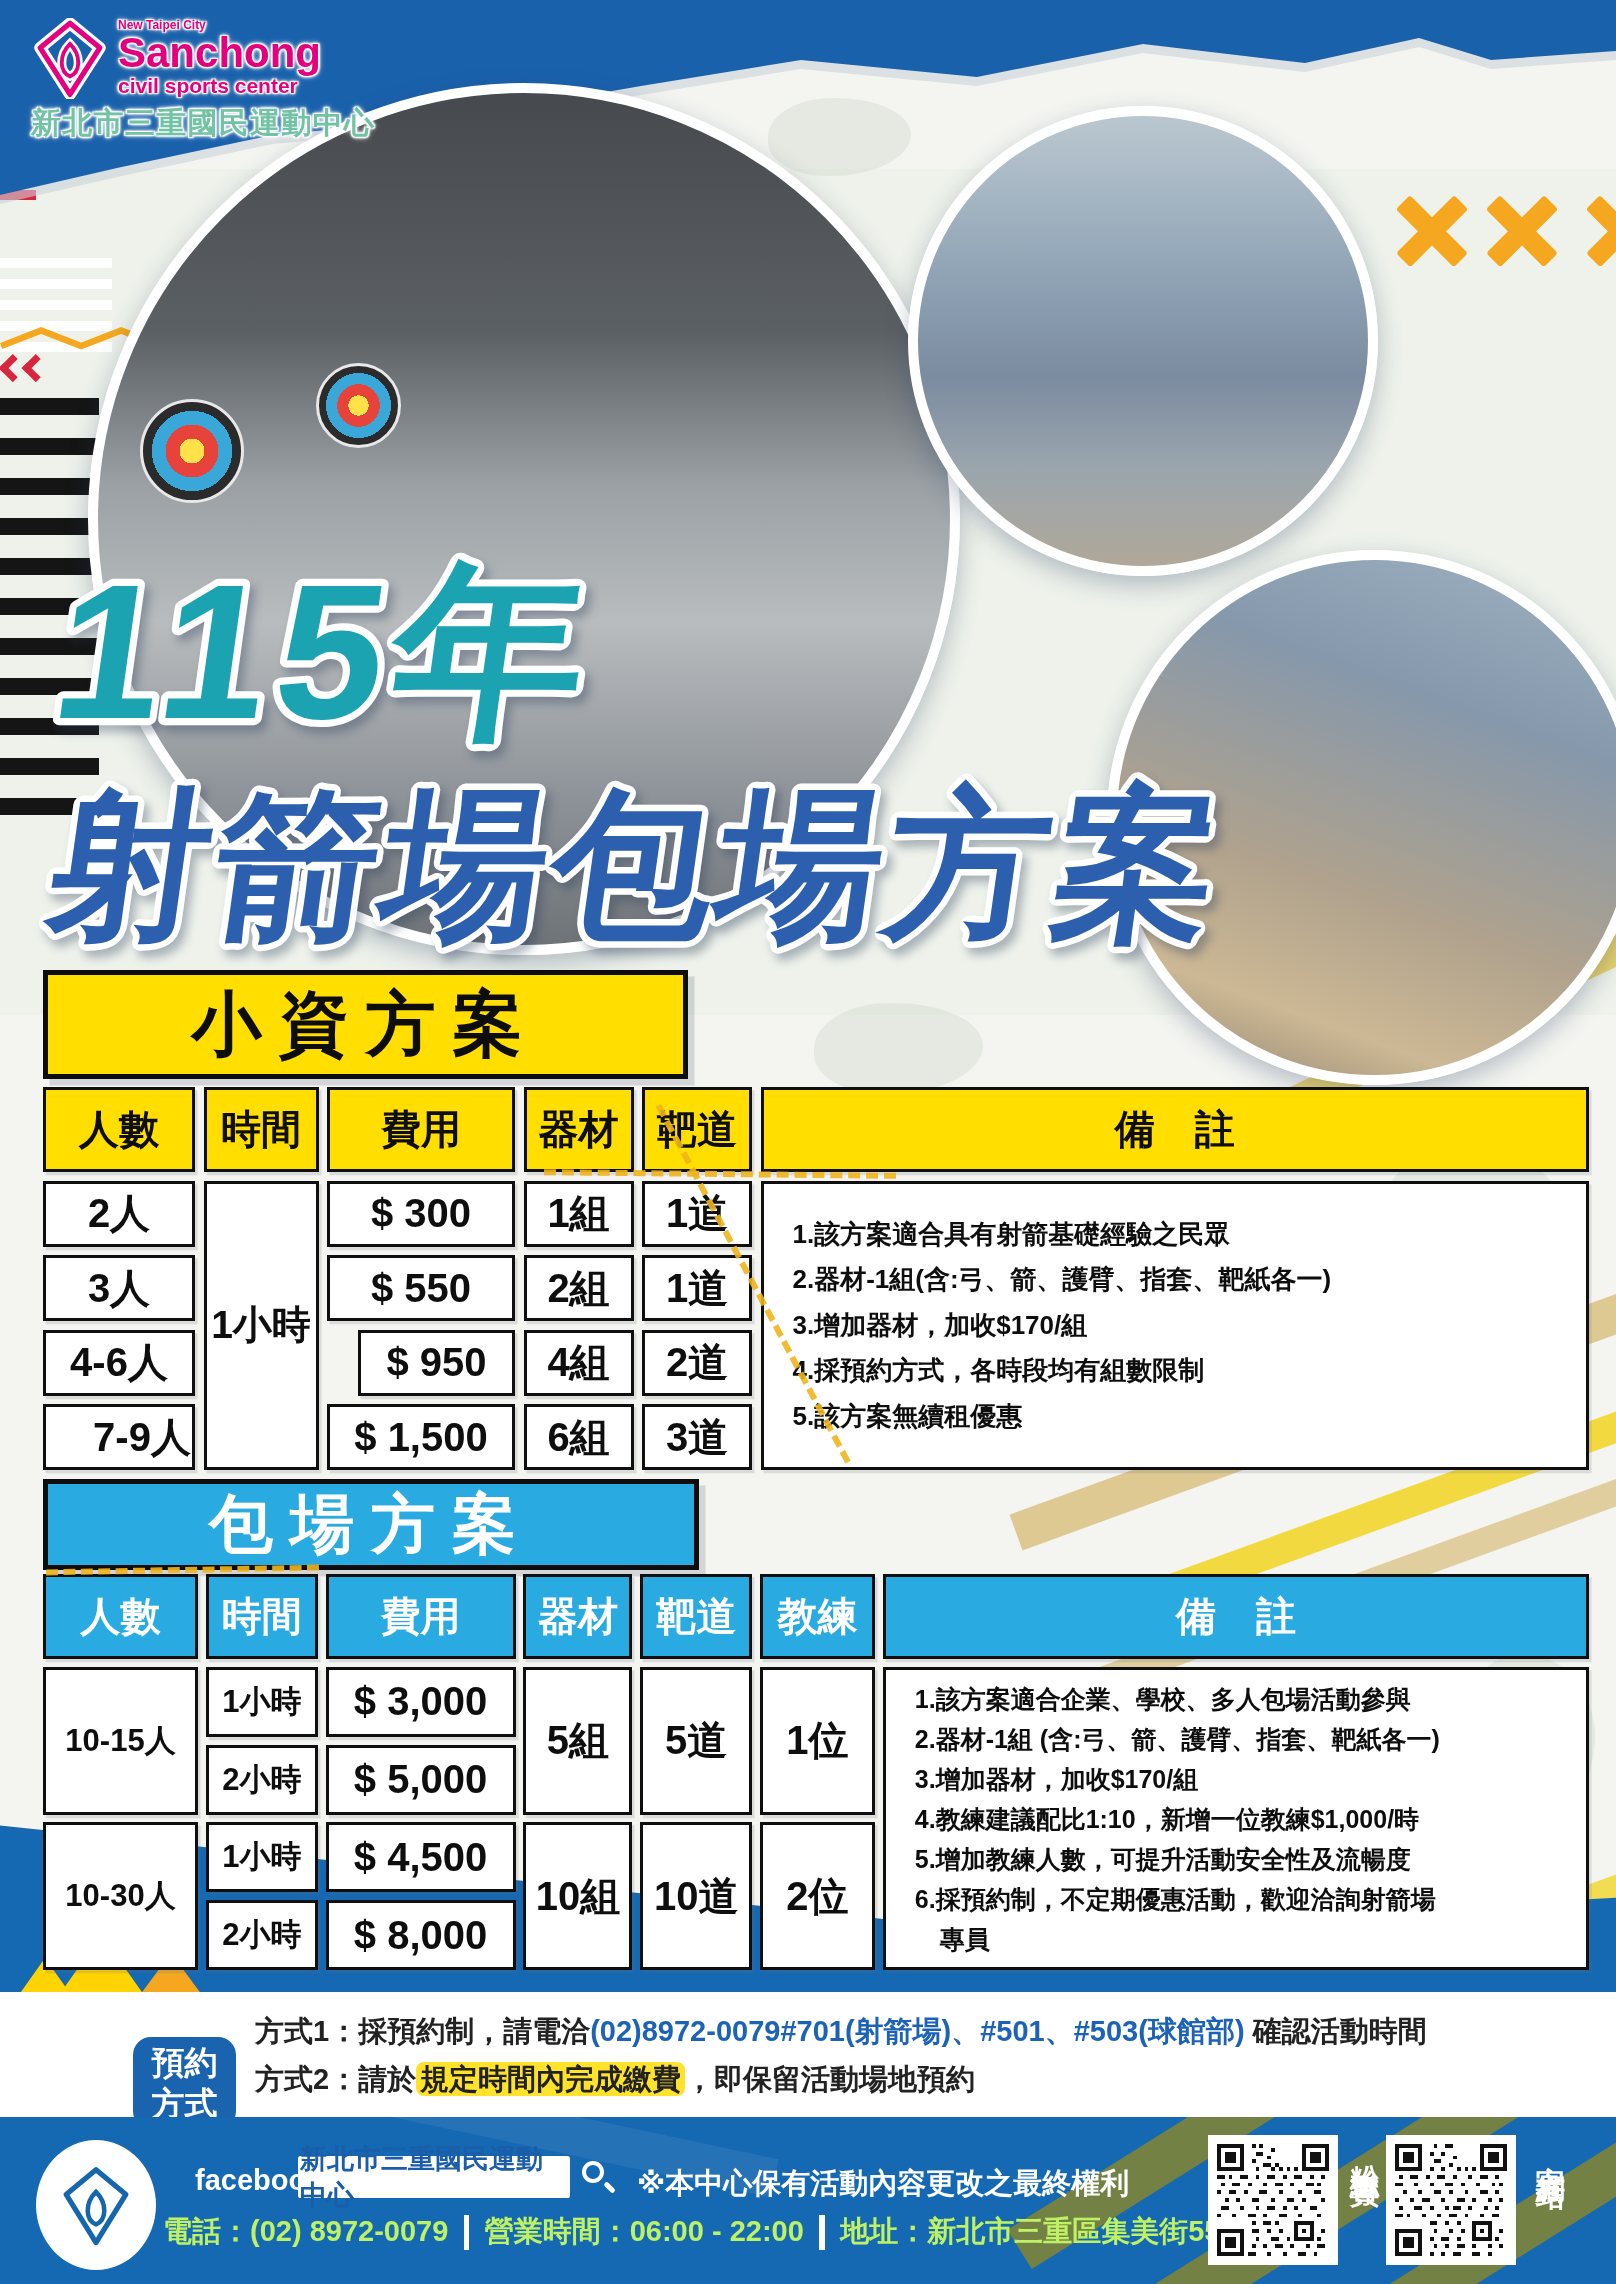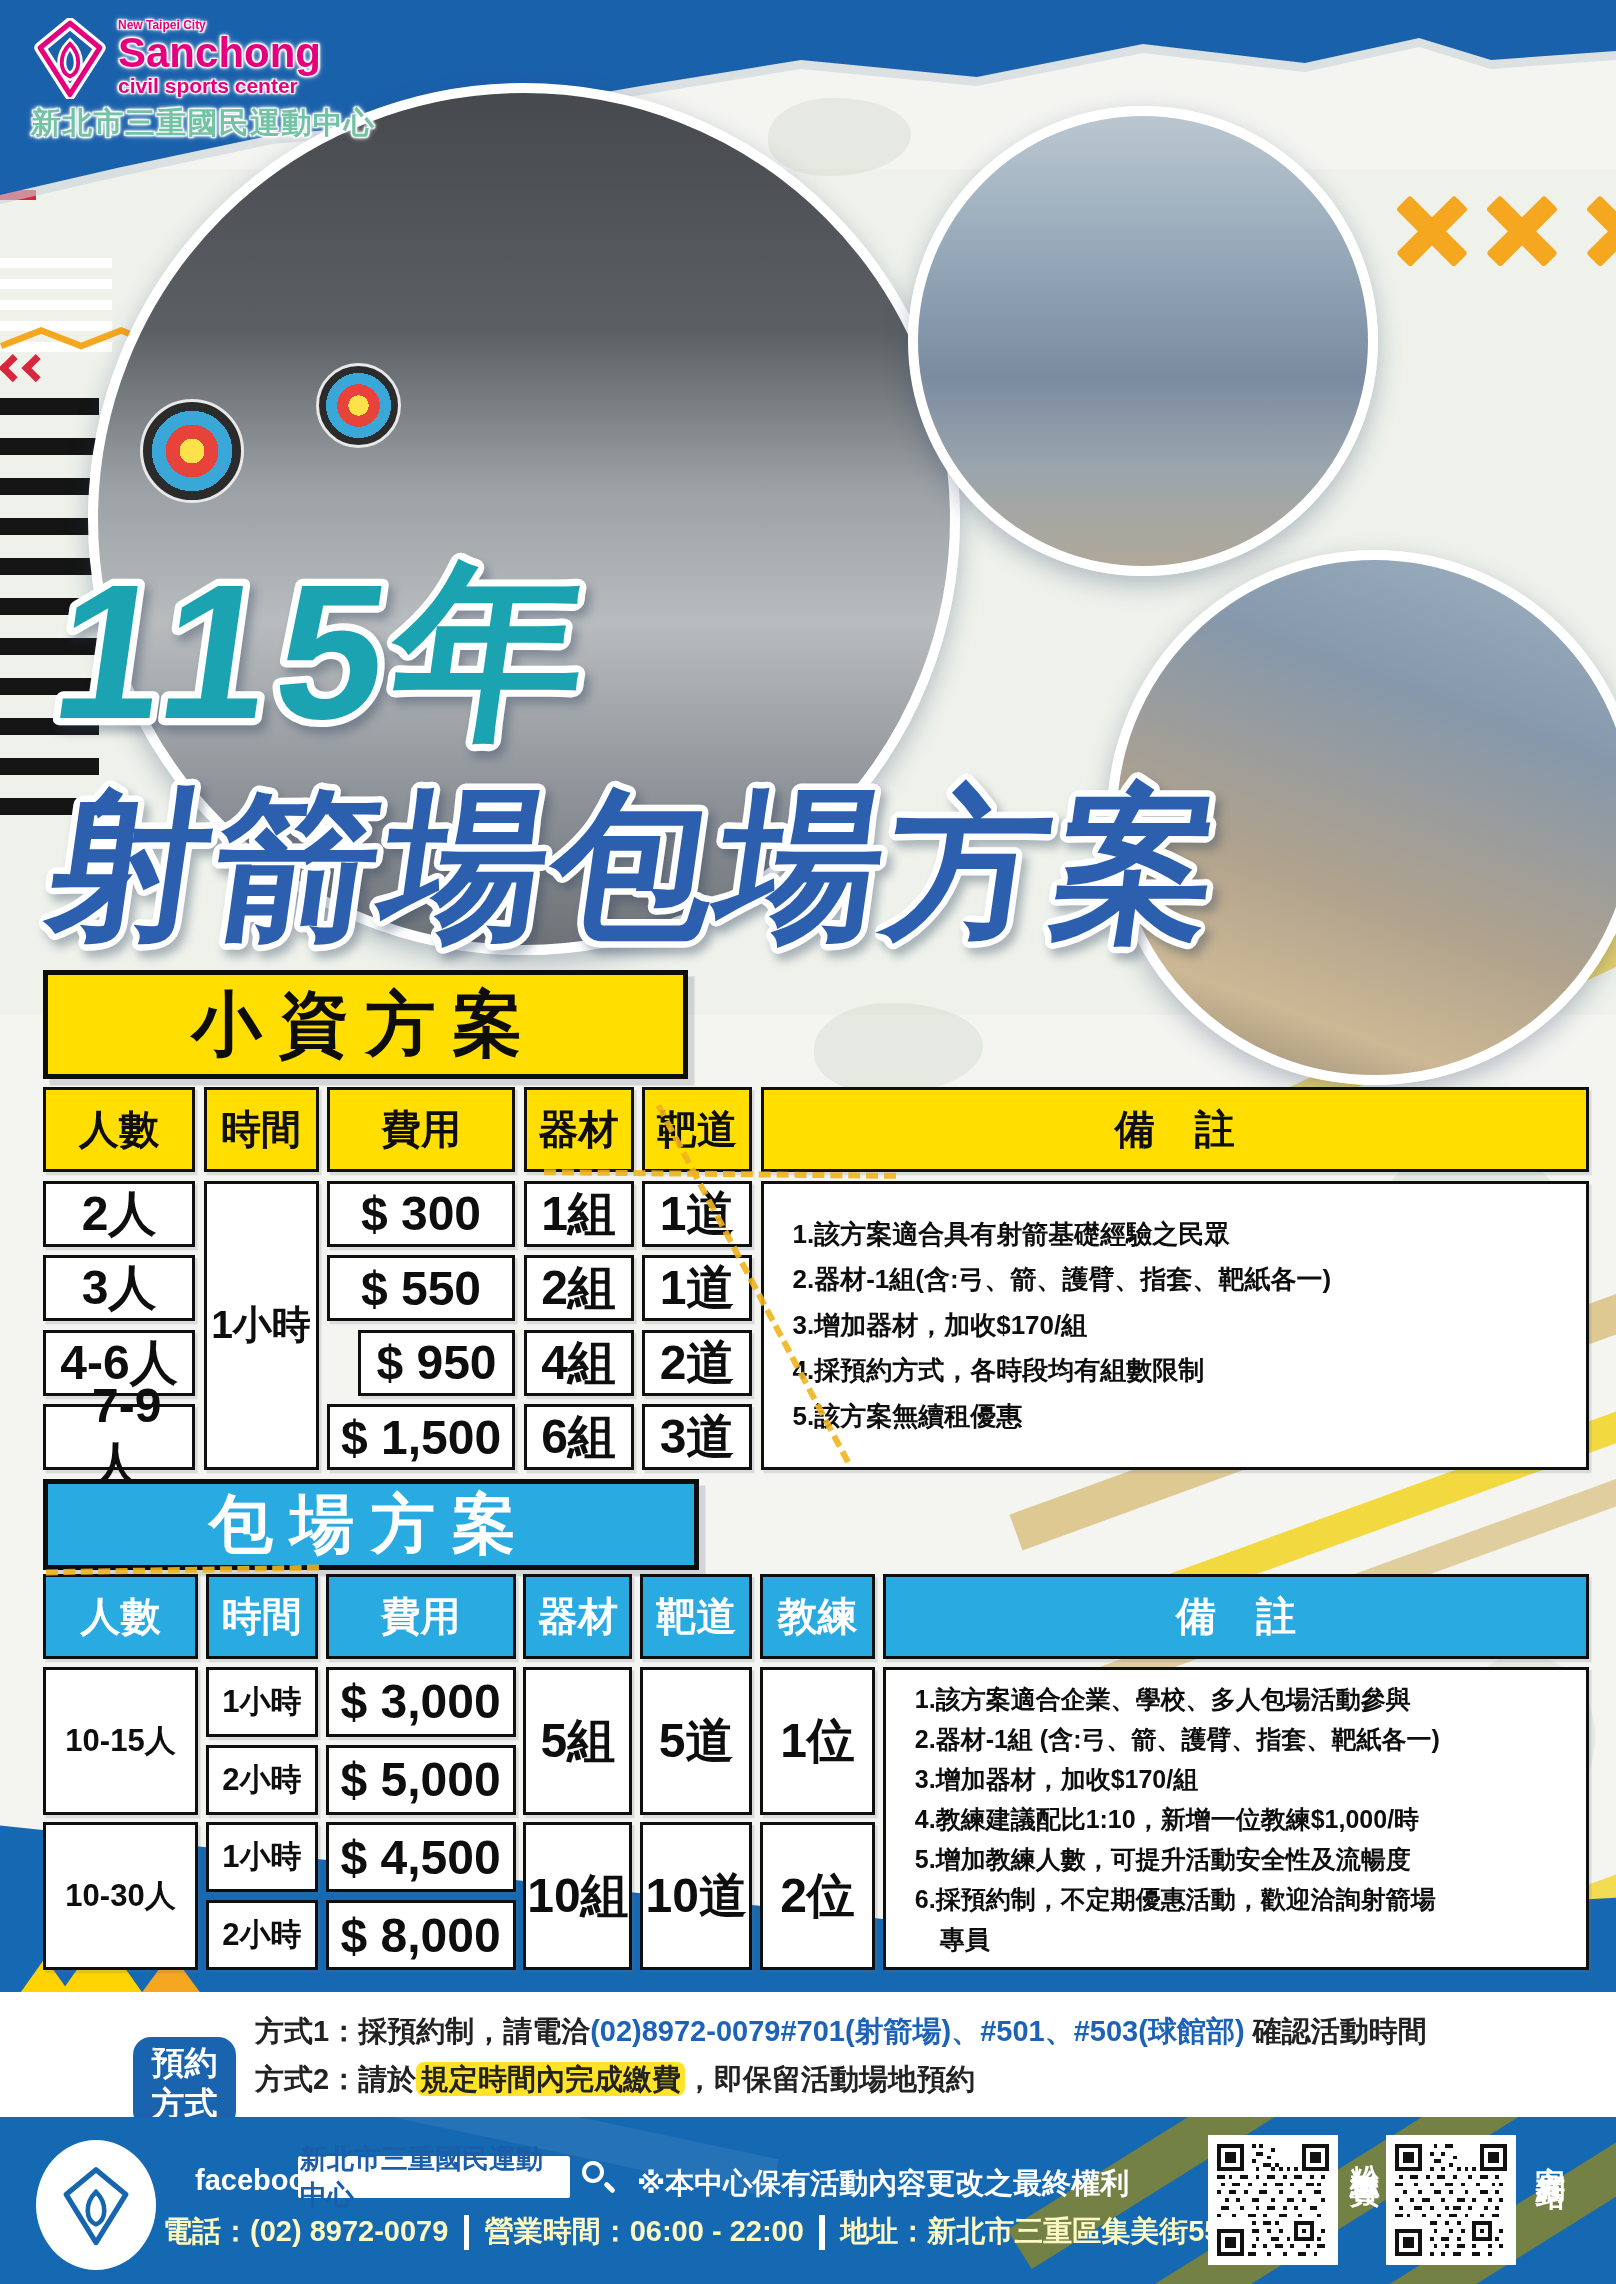--- a/index.html
+++ b/index.html
@@ -58,21 +58,21 @@
 
   
   .ptable{display:grid;z-index:5;}
   #table1{left:43px;top:1087px;width:1546px;gap:8.5px;
     grid-template-columns:152px 115px 188px 110px 110px 1fr;
     grid-template-rows:85px repeat(4,66px);}
   #table2{left:43px;top:1574px;width:1546px;gap:7.8px;
     grid-template-columns:155px 112px 190px 109px 112px 115px 1fr;
     grid-template-rows:85px repeat(4,70px);}
   .cell{background:#fff;border:3.3px solid #0f0f0f;display:flex;align-items:center;justify-content:center;
-    font-weight:bold;font-size:48px;color:#0e0e0e;box-shadow:2.6px 3.3px 0 rgba(100,110,125,.18);}
+    font-weight:bold;font-size:40px;color:#0e0e0e;box-shadow:2.6px 3.3px 0 rgba(100,110,125,.18);}
   .hdr1{background:#FFDE00;font-size:40px;}
   .hdr2{background:#29ABE2;color:#fff;font-size:40px;}
   .notes{flex-direction:column;align-items:flex-start;justify-content:center;
     padding:13px 19.5px 13px 29px;white-space:pre-line;}
   #table1 .notes{font-size:26px;line-height:1.75;}
   #table2 .notes{font-size:25px;line-height:1.6;}
   .small{font-size:31px;}
 
   .scrib{border-top:6.5px dashed #F0B41C;opacity:.9;z-index:6;pointer-events:none;}
 
@@ -91,21 +91,21 @@
   .fcontent{position:absolute;z-index:2;}
   #f-logo{left:36px;top:23.4px;width:120px;height:130px;background:#fff;border-radius:50%;
     display:flex;align-items:center;justify-content:center;}
   #fb-label{left:195px;top:47px;font-size:29px;font-weight:bold;color:#fff;}
   #fb-box{left:298px;top:39px;width:272px;height:42px;background:#fff;border:2.6px solid #fff;border-radius:2.6px;
     display:flex;align-items:center;justify-content:center;font-size:27px;font-weight:bold;color:#1A5DA8;}
   #mag{left:582px;top:44px;width:22px;height:22px;border:4.6px solid #fff;border-radius:50%;}
   #mag::after{content:"";position:absolute;left:17px;top:19.5px;width:13px;height:5.2px;background:#fff;
     border-radius:2.6px;transform:rotate(45deg);}
   #disclaimer{left:637px;top:47px;font-size:29px;font-weight:bold;color:#fff;}
-  #info-row{left:163px;top:95px;display:flex;align-items:center;color:#fef9c3;font-weight:bold;font-size:29px;white-space:nowrap;}
+  #info-row{left:163px;top:95px;display:flex;align-items:center;color:#bef264;font-weight:bold;font-size:29px;white-space:nowrap;}
   .divider{width:5.2px;height:35px;background:#fff;margin:0 15.6px;}
   .qrbox{width:130px;height:130px;background:#fff;padding:9px;top:18px;}
   .qrbox svg{width:100%;height:100%;}
   .vlabel{top:25px;writing-mode:vertical-rl;text-orientation:upright;color:#fff;
     font-size:29px;font-weight:bold;letter-spacing:5.2px;}
 
   .halo{text-shadow:0 0 3.9px #fff,0 0 3.9px #fff,1.3px 1.3px 1.3px #fff,-1.3px -1.3px 1.3px #fff,1.3px -1.3px 1.3px #fff,-1.3px 1.3px 1.3px #fff,0 0 6.5px #fff;}
   #logo-block{left:31px;top:18px;z-index:3;}
 </style>
 </head>

